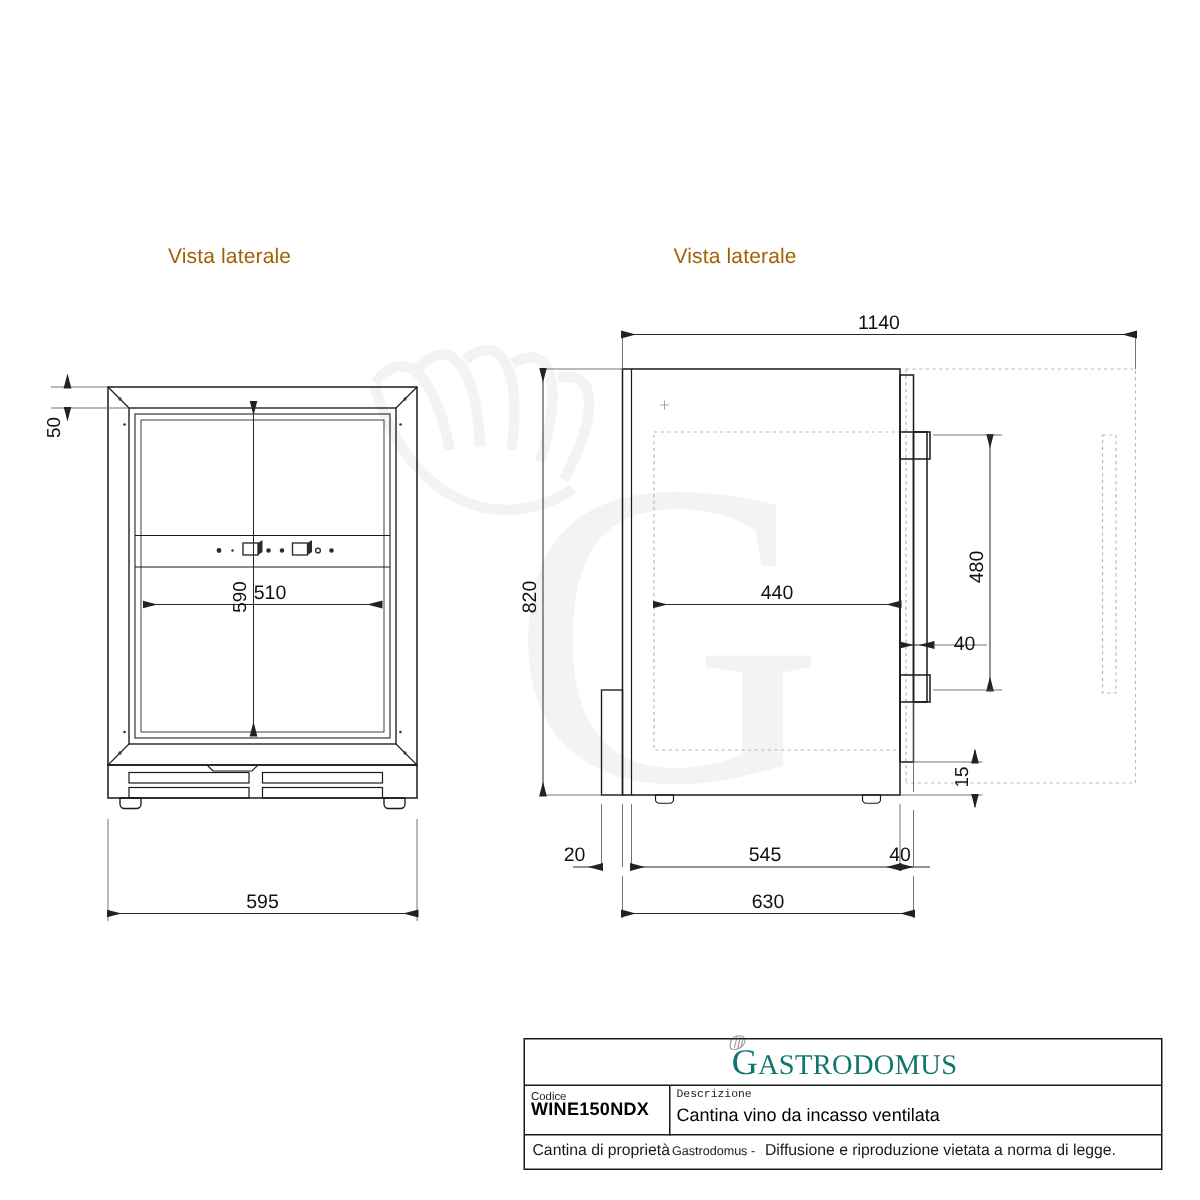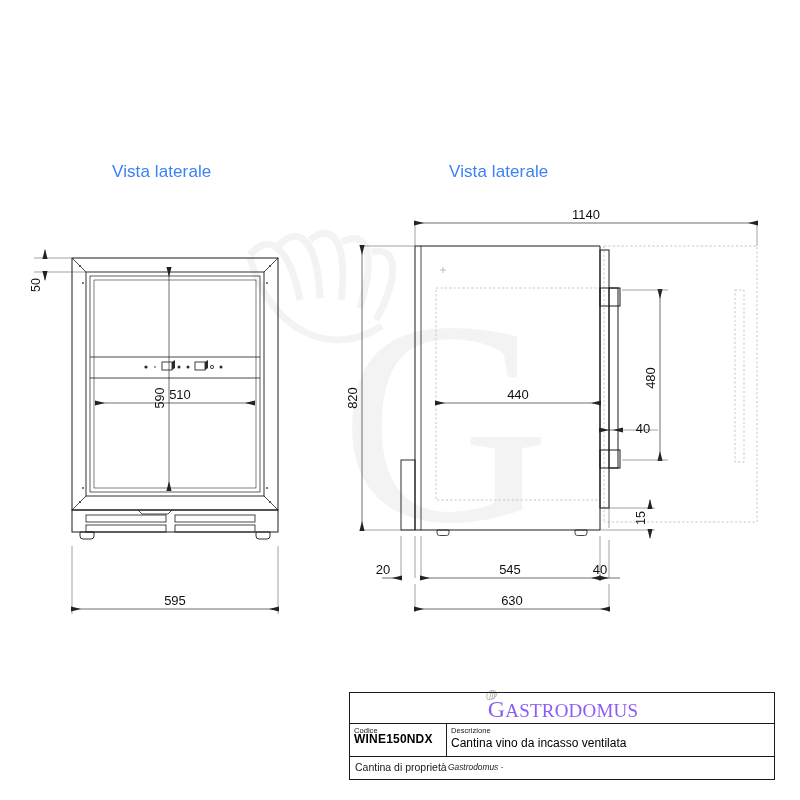--- a/index.html
+++ b/index.html
@@ -16,22 +16,22 @@
     position: relative;
   }
   #sheet {
     position: absolute;
     left: 0; top: 0;
     width: 800px;
     height: 800px;
   }
   .view-title {
     position: absolute;
-    font-size: 17px;
-    color: #3b82f6;
+    font-size: 14px;
+    color: #a16207;
     white-space: nowrap;
     letter-spacing: 0.1px;
   }
   #title-side  { left: 112px; top: 162px; }
   #title-front { left: 449px; top: 162px; }
 
   
   #title-block {
     position: absolute;
     left: 349px;
@@ -53,21 +53,21 @@
   }
   #logo-wrap {
     position: absolute;
     left: 0; top: 0; width: 100%; height: 31px;
     display: flex; align-items: center; justify-content: center;
   }
   #logo-text {
     font-family: "Liberation Serif", serif;
     font-size: 19px;
     letter-spacing: 0.2px;
-    color: #8b5cf6;
+    color: #0f766e;
     line-height: 1;
     position: relative;
     padding-left: 2px;
   }
   #logo-text .cap { font-size: 24px; }
   #logo-orn {
     position: absolute;
     left: -1px; top: -8px;
     width: 13px; height: 12px;
     opacity: 0.55;
@@ -79,24 +79,24 @@
     white-space: nowrap;
   }
   .tb-value {
     position: absolute;
     font-size: 12px;
     color: #000;
     white-space: nowrap;
   }
   #tb-code-label { left: 4px;  top: 33px; }
   #tb-code-value { left: 4px;  top: 39px; font-weight: bold; letter-spacing: 0.2px; text-align: center; }
-  #tb-desc-label { left: 101px; top: 33px; }
+  #tb-desc-label { left: 101px; top: 33px; font-family: Liberation Mono, monospace; }
   #tb-desc-value { left: 101px; top: 43px; font-weight: normal; }
   #tb-foot-a { position:absolute; left: 5px;  top: 68px; font-size: 10.5px; white-space: nowrap; }
-  #tb-foot-b { position:absolute; left: 98px; top: 69px; font-size: 8.4px;  white-space: nowrap; font-style: italic; }
+  #tb-foot-b { position:absolute; left: 98px; top: 69px; font-size: 8.4px;  white-space: nowrap; }
   #tb-foot-c { position:absolute; left: 160px;top: 68px; font-size: 10.5px; white-space: nowrap; }
 </style>
 </head>
 <body>
 
 <div id="sheet">
 
   <svg id="drawing-svg" width="800" height="800" viewBox="0 0 800 800" style="position:absolute;left:0;top:0;">
 
     <defs>
@@ -294,15 +294,16 @@
     </div>
 
     <div class="tb-label" id="tb-code-label">Codice</div>
     <div class="tb-value" id="tb-code-value">WINE150NDX</div>
 
     <div class="tb-label" id="tb-desc-label">Descrizione</div>
     <div class="tb-value" id="tb-desc-value">Cantina vino da incasso ventilata</div>
 
     <div id="tb-foot-a">Cantina di proprietà</div>
     <div id="tb-foot-b">Gastrodomus -</div>
+    <div id="tb-foot-c">Diffusione e riproduzione vietata a norma di legge.</div>
   </div>
 
 </div>
 
 </body></html>

